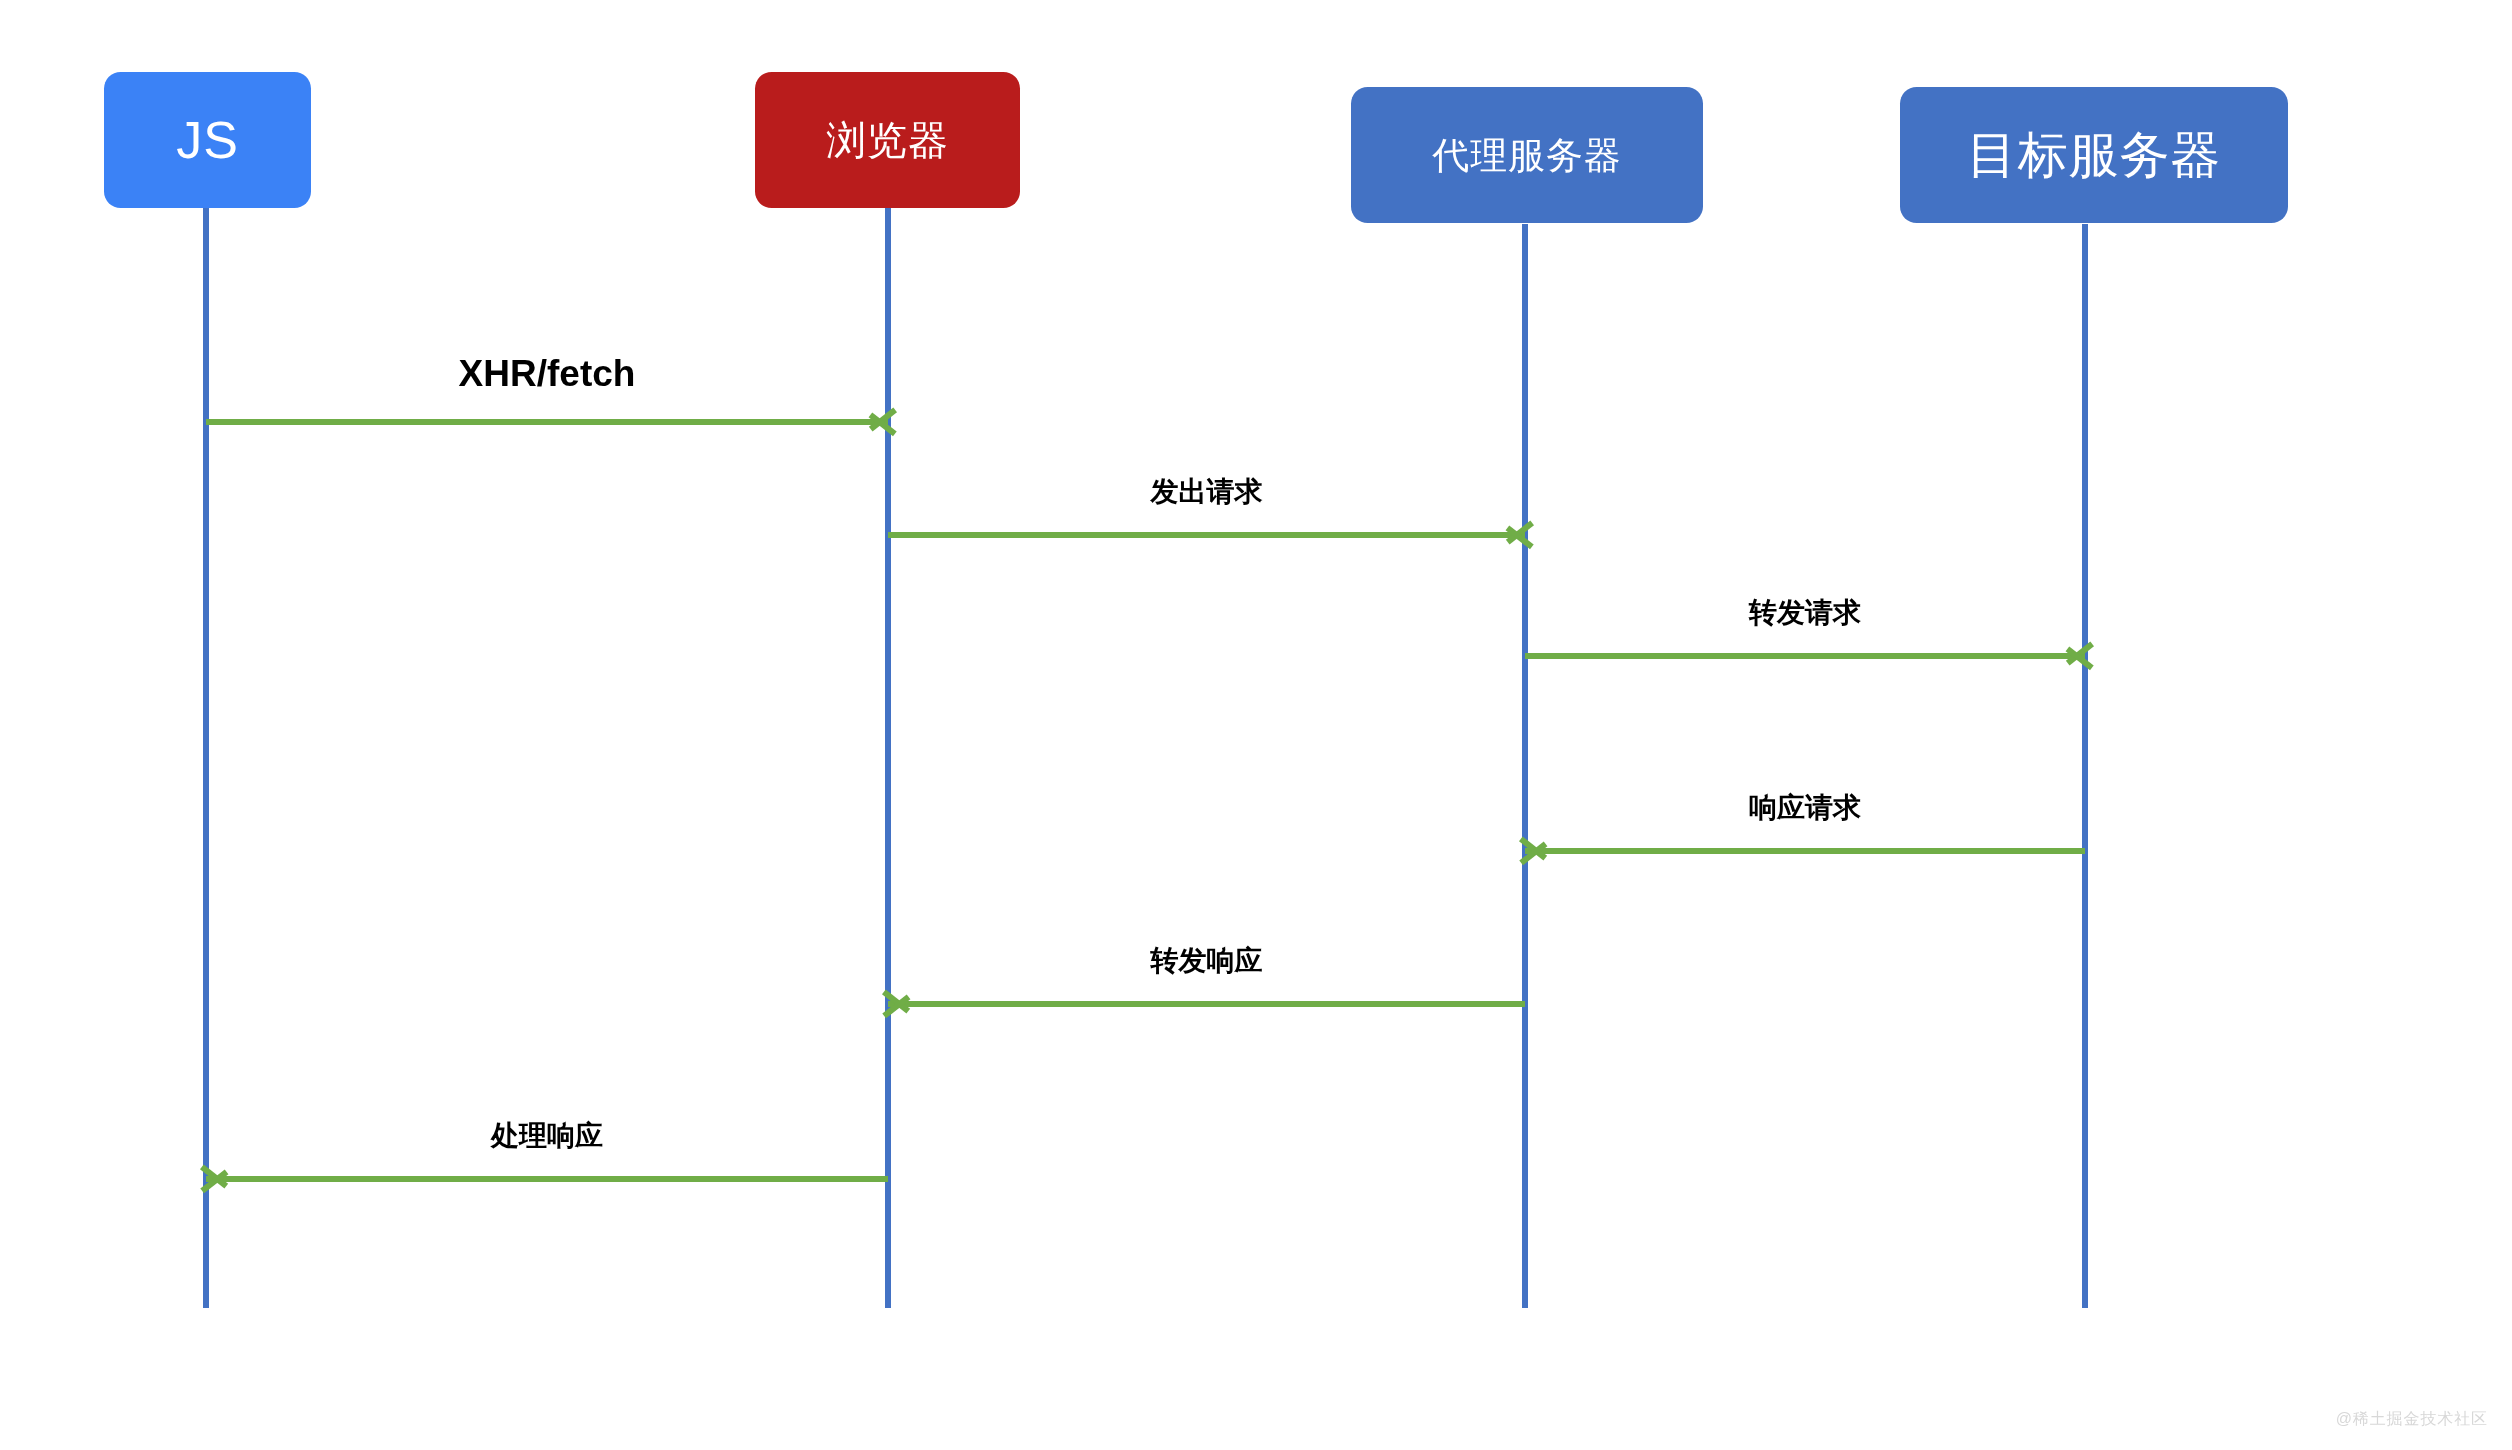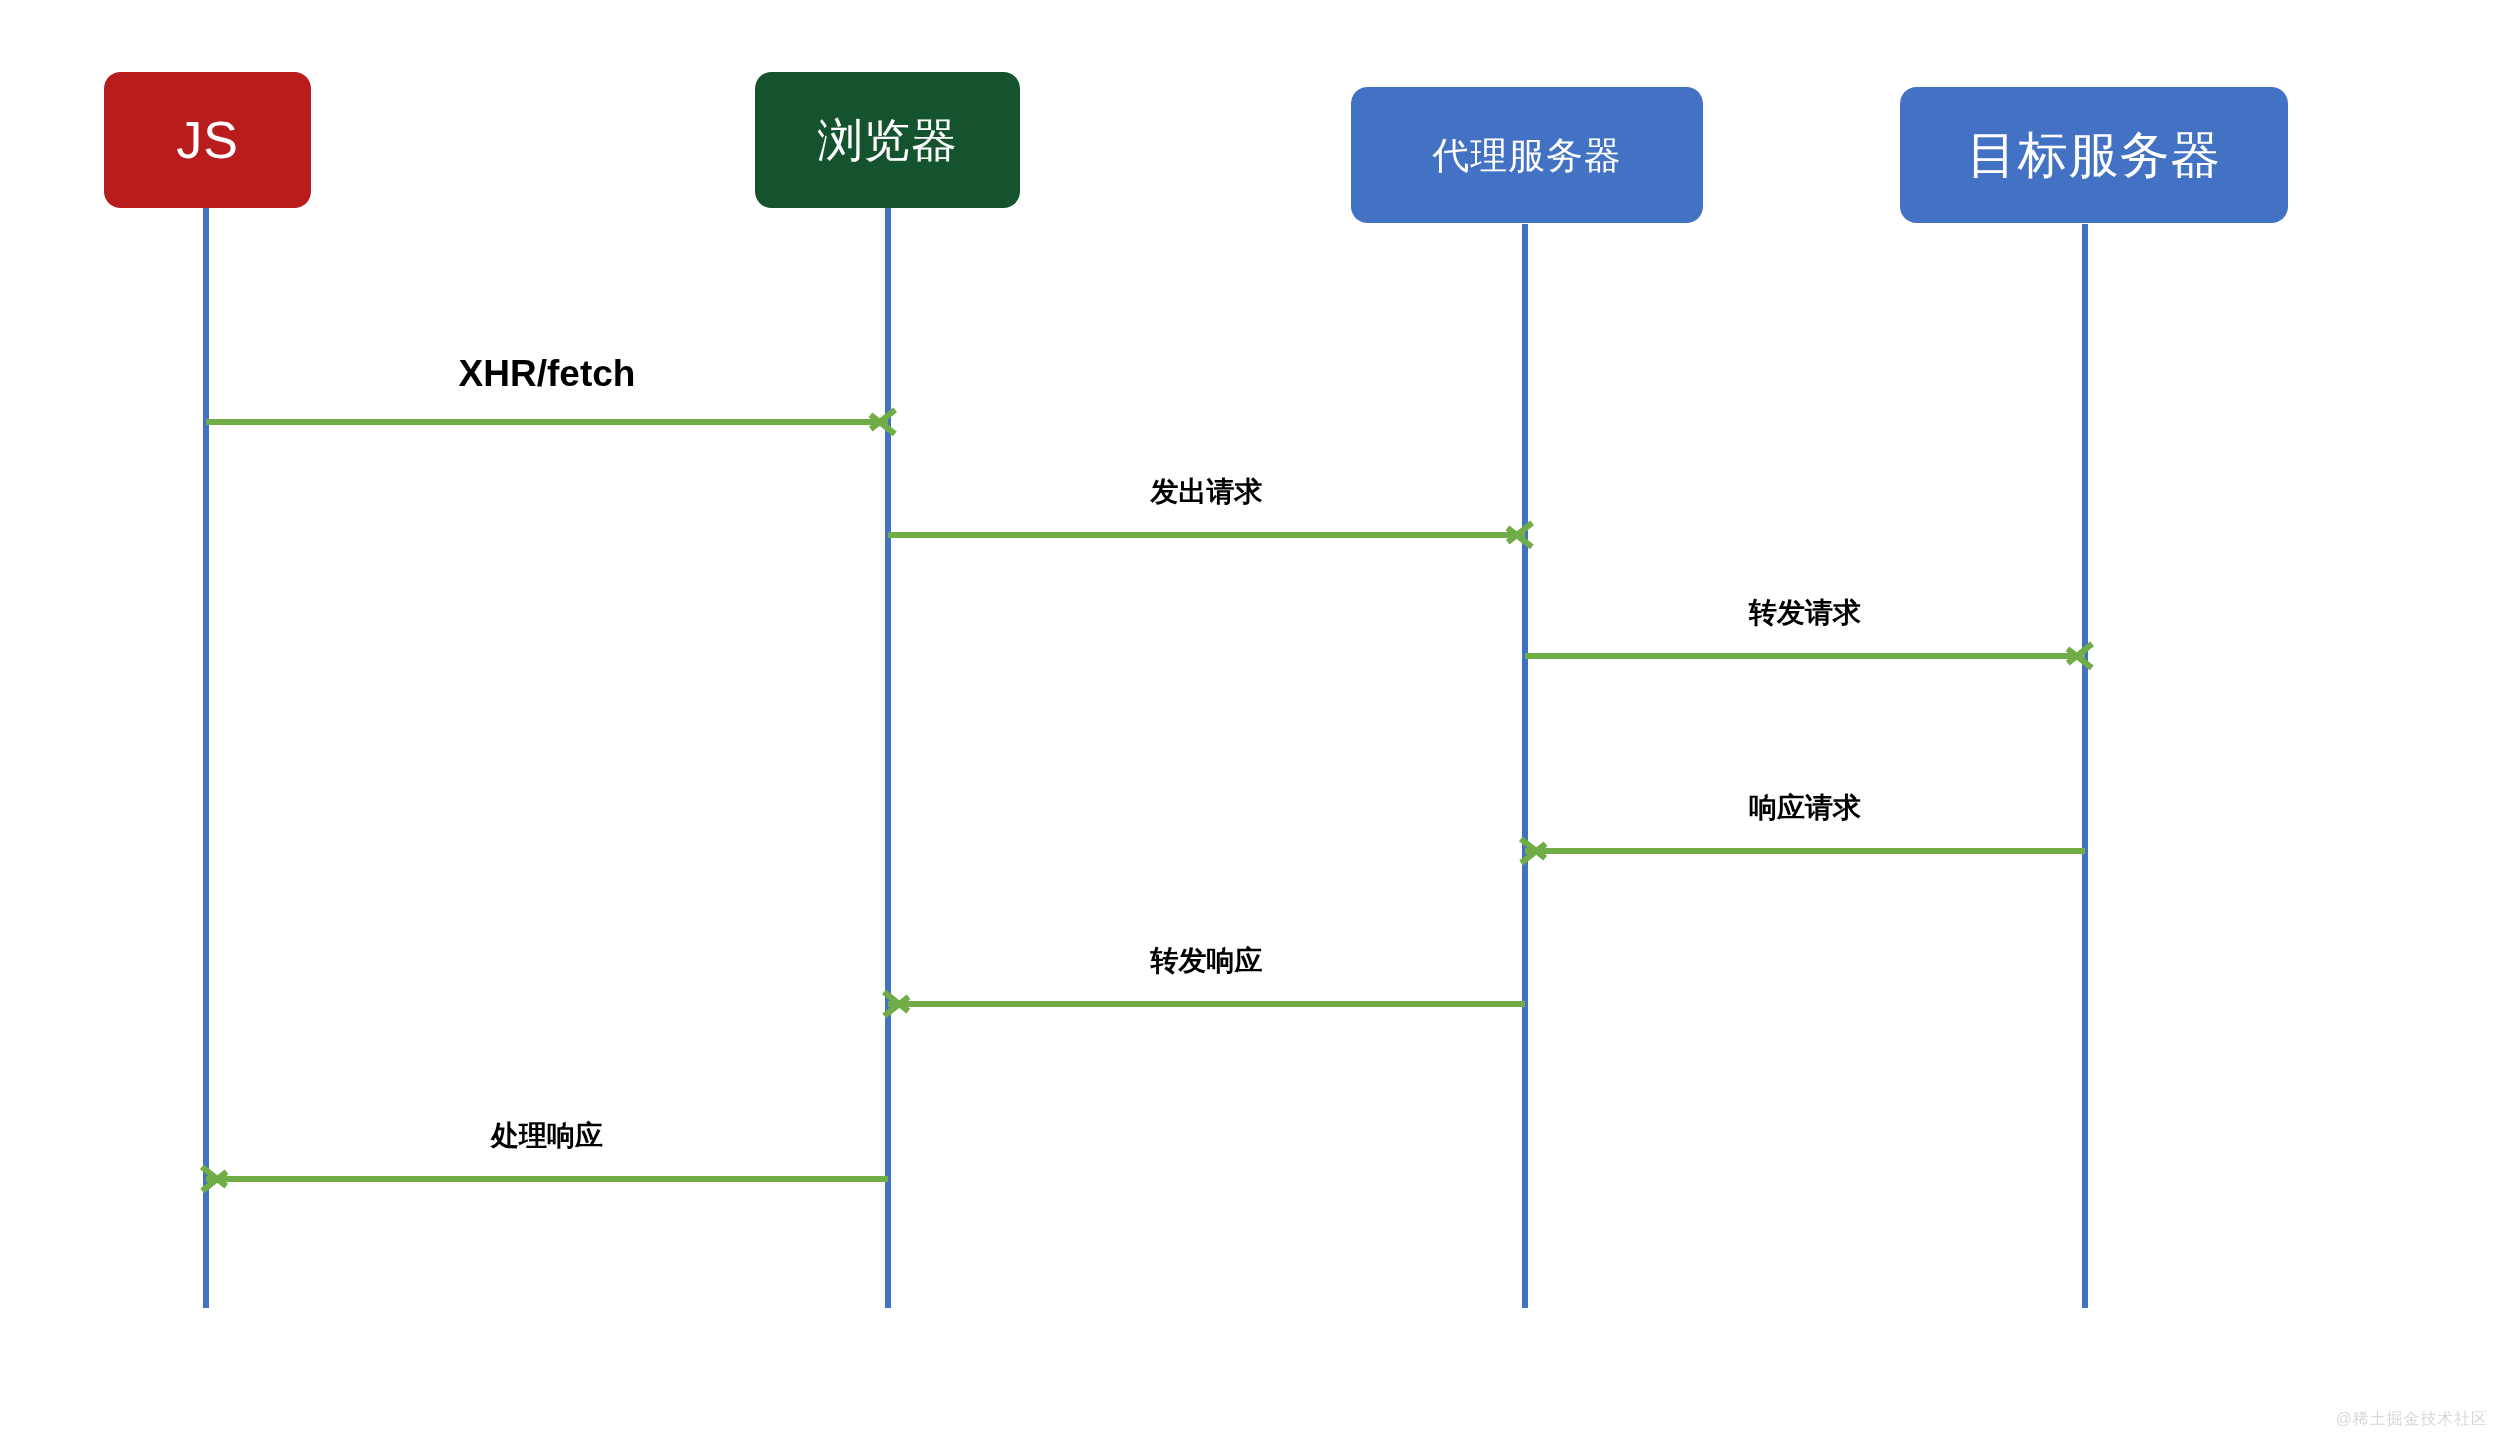--- a/index.html
+++ b/index.html
@@ -129,24 +129,24 @@
 </head>
 <body>
 
 <div id="canvas" style="width: 2512px; height: 1450px; background: rgb(255, 255, 255);">
 
   <div class="lifeline" style="left: 203px; top: 208px; height: 1100px; background: rgb(67, 114, 196);"></div>
   <div class="lifeline" style="left: 885px; top: 208px; height: 1100px; background: rgb(67, 114, 196);"></div>
   <div class="lifeline" style="left: 1522px; top: 224px; height: 1084px; background: rgb(67, 114, 196);"></div>
   <div class="lifeline" style="left: 2082px; top: 224px; height: 1084px; background: rgb(67, 114, 196);"></div>
 
-  <div class="actor-box" style="left: 104px; top: 72px; width: 207px; height: 136px; font-size: 52px; background: #b91c1c; color: rgb(255, 255, 255);">
+  <div class="actor-box" style="left: 104px; top: 72px; width: 207px; height: 136px; font-size: 52px; background: #3b82f6; color: rgb(255, 255, 255);">
     <span class="actor-label">JS</span>
   </div>
-  <div class="actor-box" style="left: 755px; top: 72px; width: 265px; height: 136px; font-size: 46px; background: #14532d; color: rgb(255, 255, 255);">
+  <div class="actor-box" style="left: 755px; top: 72px; width: 265px; height: 136px; font-size: 40px; background: #b91c1c; color: rgb(255, 255, 255);">
     <span class="actor-label">浏览器</span>
   </div>
   <div class="actor-box" style="left: 1351px; top: 87px; width: 352px; height: 136px; font-size: 37px; background: rgb(67, 114, 196); color: rgb(255, 255, 255);">
     <span class="actor-label">代理服务器</span>
   </div>
   <div class="actor-box" style="left: 1900px; top: 87px; width: 388px; height: 136px; font-size: 50px; background: rgb(67, 114, 196); color: rgb(255, 255, 255);">
     <span class="actor-label">目标服务器</span>
   </div>
 
   <div class="message" style="left: 206px; top: 419px; width: 682px;">

